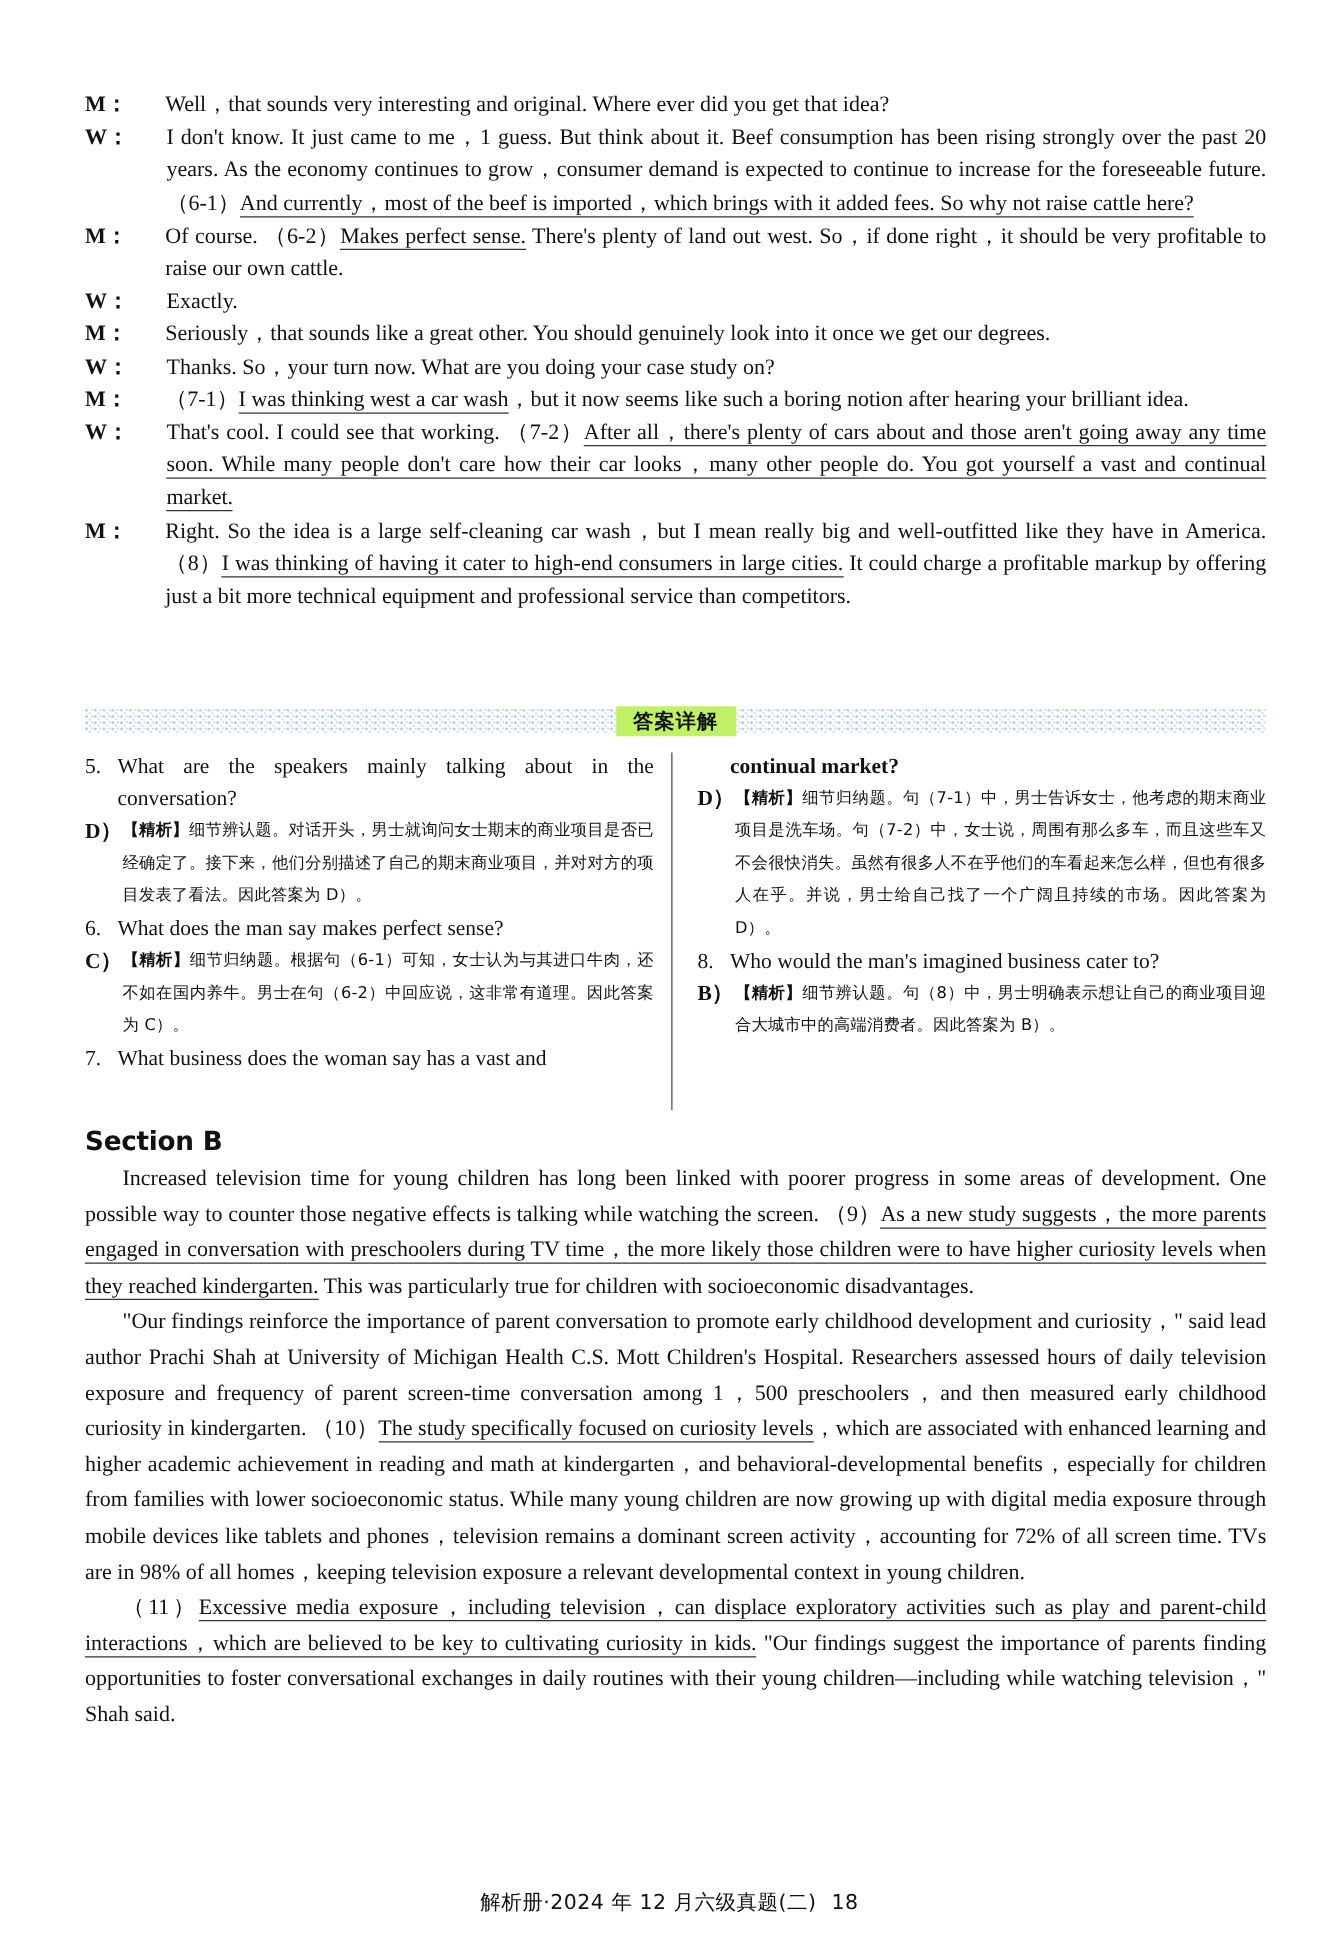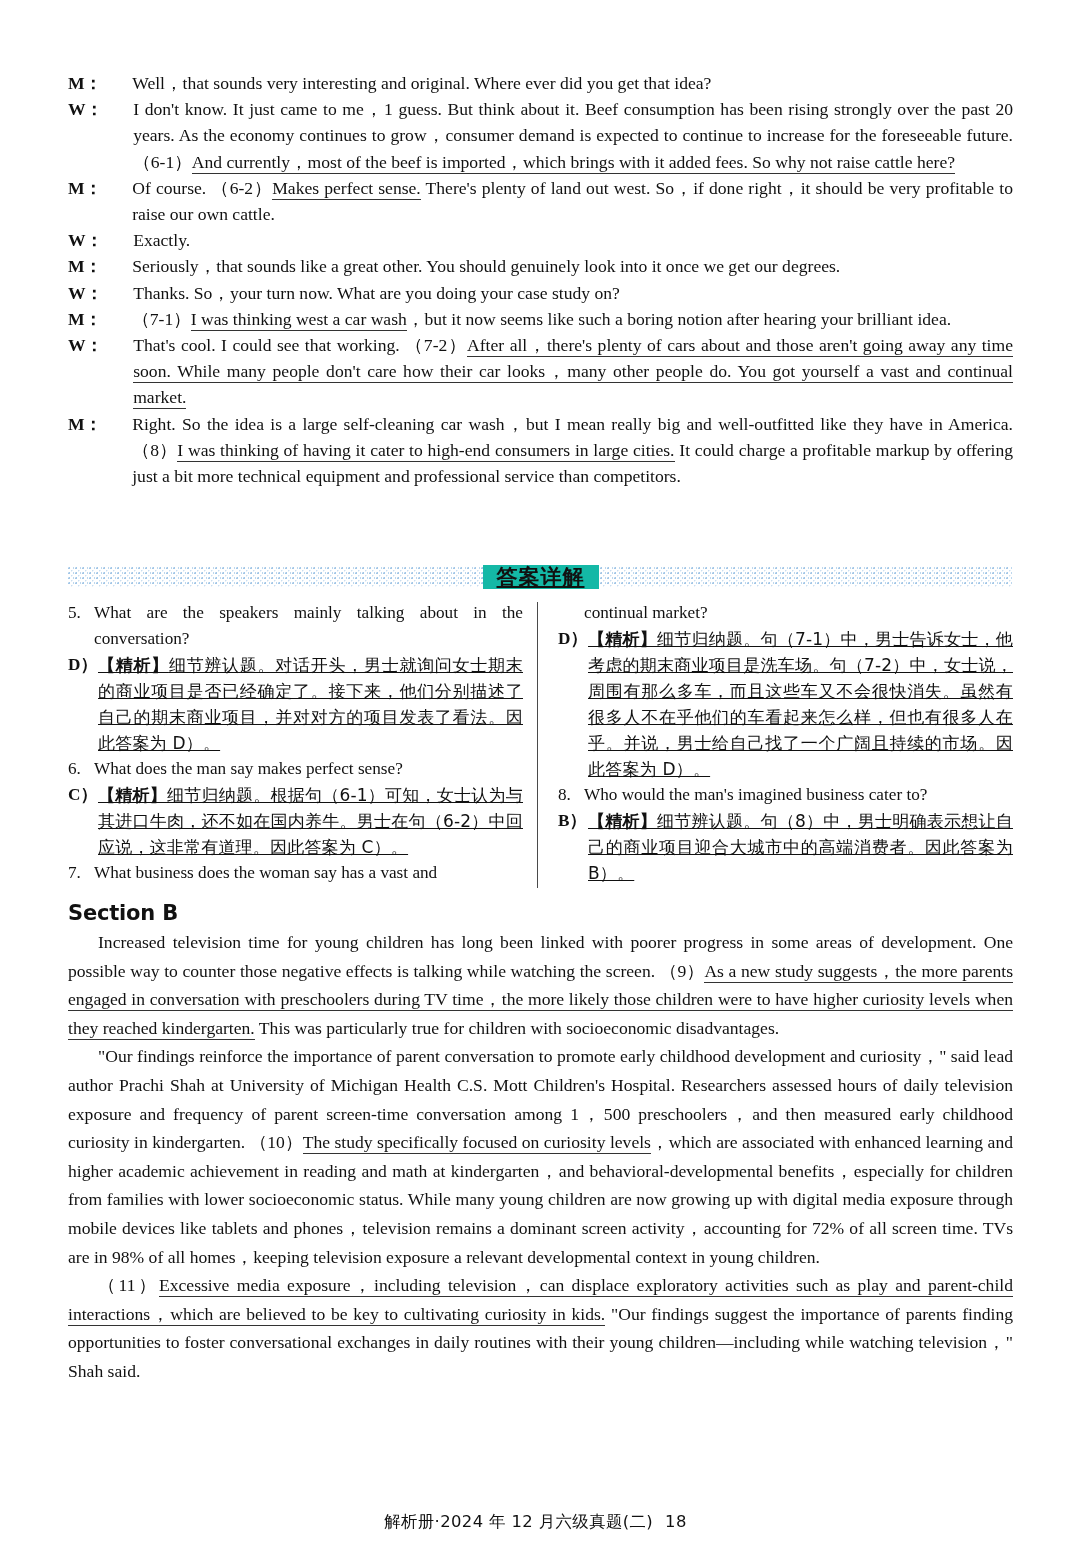--- a/index.html
+++ b/index.html
@@ -78,29 +78,28 @@
     background-image:
       radial-gradient(circle at 1.2px 1.2px, #9cc3e6 0.9px, transparent 1.1px),
       radial-gradient(circle at 3.6px 3.6px, #c5dcf0 0.8px, transparent 1.0px),
       radial-gradient(circle at 5.5px 1.0px, #b8d4ec 0.7px, transparent 0.9px);
     background-size: 7px 5px, 7px 5px, 7px 5px;
     opacity: 0.92;
   }
   .banner-title {
     position: relative;
     z-index: 2;
-    background: #14b8a6;
+    background: #bef264;
     padding: 0 14px;
     font-family: "DejaVu Sans", "Liberation Sans", sans-serif;
     font-weight: bold;
-    font-size: 21px;
+    font-size: 16px;
     letter-spacing: 1px;
     color: #111;
     line-height: 24px;
-    text-decoration: underline;
   }
 
   
   .answers {
     position: absolute;
     left: 68px;
     top: 600px;
     width: 945px;
     height: 290px;
   }
@@ -142,34 +141,34 @@
     line-height: 26.0px;
   }
   .a-key {
     flex: 0 0 30px;
     font-weight: bold;
     font-family: "Liberation Serif", serif;
   }
   .a-text {
     flex: 1 1 auto;
     font-family: "DejaVu Sans", "Liberation Sans", sans-serif;
-    font-size: 17px;
+    font-size: 13px;
     line-height: 26.0px;
     text-align: justify;
     text-align-last: left;
     letter-spacing: 0.2px;
-    text-decoration: underline;
   }
   .a-text b {
     font-weight: bold;
   }
   .cont-line {
     font-size: 17.2px;
     line-height: 26.0px;
     padding-left: 26px;
+    font-weight: bold;
   }
 
   
   .section-b {
     position: absolute;
     left: 68px;
     top: 898px;
     width: 945px;
   }
   .sec-head {

